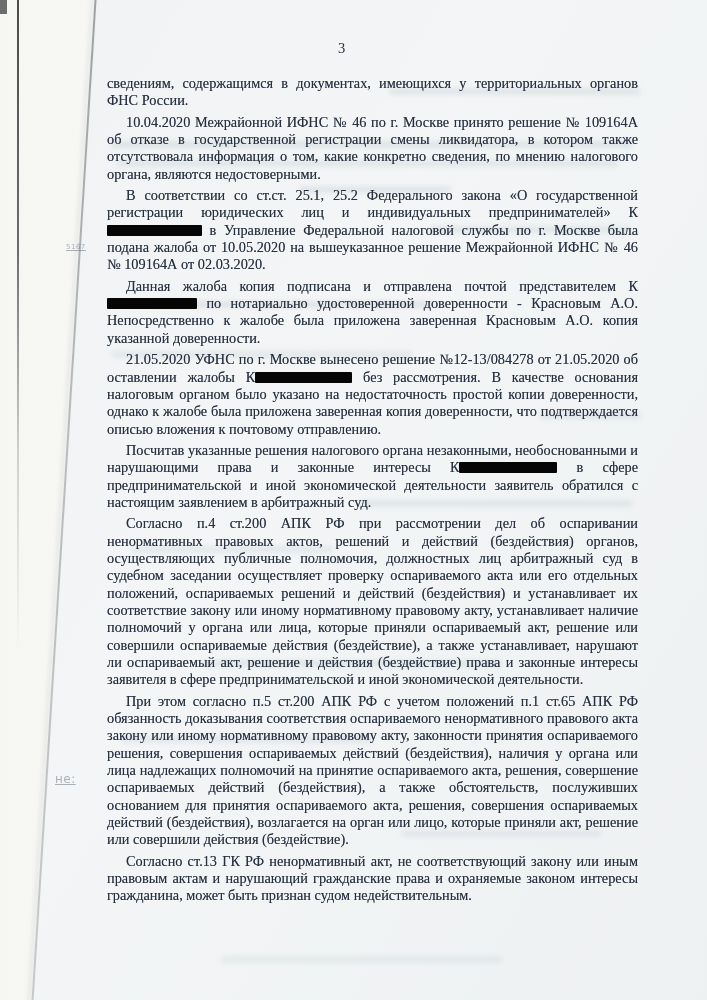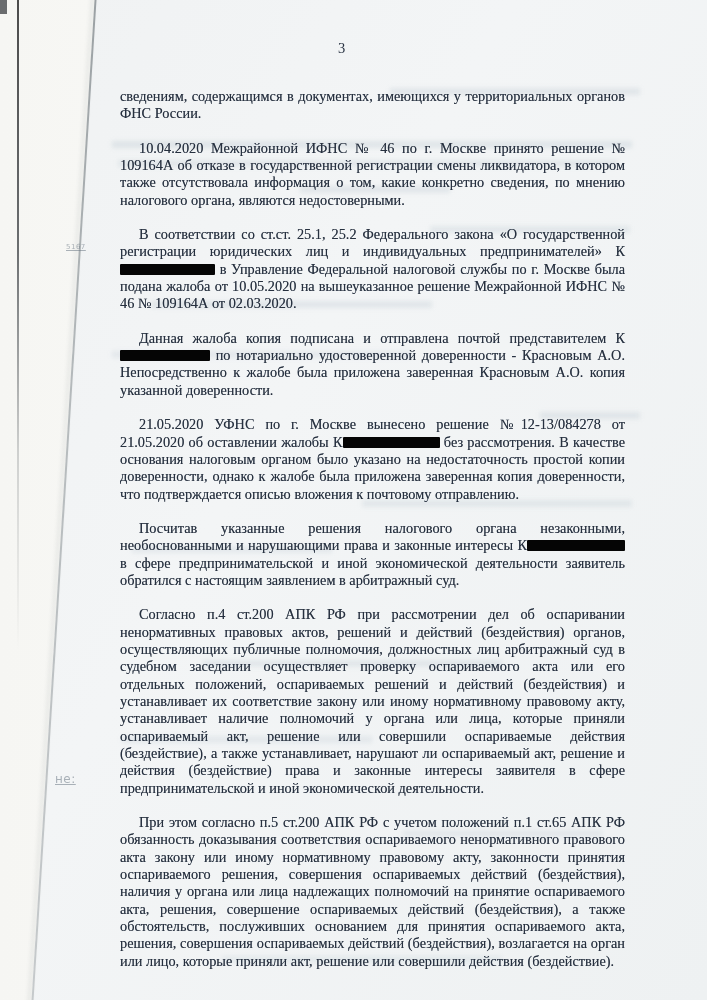--- a/index.html
+++ b/index.html
@@ -101,21 +101,21 @@
     left: 103px;
     top: 71px;
     width: 539px;
     font-size: 14.3px;
     line-height: 17.35px;
     color: #26303f;
     text-align: justify;
     text-shadow: 0 0 0.4px rgba(38,48,63,0.55);
   }
   .para {
-    margin: 17px;
+    margin: 4px;
   }
   .para.indent {
     text-indent: 19px;
   }
   .redact {
     display: inline-block;
     height: 11px;
     background: #050505;
     border-radius: 1px;
     transform: translateY(1px);
@@ -145,17 +145,18 @@
 
   <div class="text-block">
       <p class="para"><span>сведениям, содержащимся в документах, имеющихся у территориальных органов ФНС России.</span></p>
       <p class="para indent"><span>10.04.2020 Межрайонной ИФНС № 46 по г. Москве принято решение № 109164А об отказе в государственной регистрации смены ликвидатора, в котором также отсутствовала информация о том, какие конкретно сведения, по мнению налогового органа, являются недостоверными.</span></p>
       <p class="para indent"><span>В соответствии со ст.ст. 25.1, 25.2 Федерального закона «О государственной регистрации юридических лиц и индивидуальных предпринимателей» К</span><span class="redact" style="width: 95px;"></span><span> в Управление Федеральной налоговой службы по г. Москве была подана жалоба от 10.05.2020 на вышеуказанное решение Межрайонной ИФНС № 46 № 109164А от 02.03.2020.</span></p>
       <p class="para indent"><span>Данная жалоба копия подписана и отправлена почтой представителем К</span><span class="redact" style="width: 90px;"></span><span> по нотариально удостоверенной доверенности - Красновым А.О. Непосредственно к жалобе была приложена заверенная Красновым А.О. копия указанной доверенности.</span></p>
       <p class="para indent"><span>21.05.2020 УФНС по г. Москве вынесено решение №12-13/084278 от 21.05.2020 об оставлении жалобы К</span><span class="redact" style="width: 97px;"></span><span> без рассмотрения. В качестве основания налоговым органом было указано на недостаточность простой копии доверенности, однако к жалобе была приложена заверенная копия доверенности, что подтверждается описью вложения к почтовому отправлению.</span></p>
       <p class="para indent"><span>Посчитав указанные решения налогового органа незаконными, необоснованными и нарушающими права и законные интересы К</span><span class="redact" style="width: 98px;"></span><span> в сфере предпринимательской и иной экономической деятельности заявитель обратился с настоящим заявлением в арбитражный суд.</span></p>
       <p class="para indent"><span>Согласно п.4 ст.200 АПК РФ при рассмотрении дел об оспаривании ненормативных правовых актов, решений и действий (бездействия) органов, осуществляющих публичные полномочия, должностных лиц арбитражный суд в судебном заседании осуществляет проверку оспариваемого акта или его отдельных положений, оспариваемых решений и действий (бездействия) и устанавливает их соответствие закону или иному нормативному правовому акту, устанавливает наличие полномочий у органа или лица, которые приняли оспариваемый акт, решение или совершили оспариваемые действия (бездействие), а также устанавливает, нарушают ли оспариваемый акт, решение и действия (бездействие) права и законные интересы заявителя в сфере предпринимательской и иной экономической деятельности.</span></p>
       <p class="para indent"><span>При этом согласно п.5 ст.200 АПК РФ с учетом положений п.1 ст.65 АПК РФ обязанность доказывания соответствия оспариваемого ненормативного правового акта закону или иному нормативному правовому акту, законности принятия оспариваемого решения, совершения оспариваемых действий (бездействия), наличия у органа или лица надлежащих полномочий на принятие оспариваемого акта, решения, совершение оспариваемых действий (бездействия), а также обстоятельств, послуживших основанием для принятия оспариваемого акта, решения, совершения оспариваемых действий (бездействия), возлагается на орган или лицо, которые приняли акт, решение или совершили действия (бездействие).</span></p>
+      <p class="para indent"><span>Согласно ст.13 ГК РФ ненормативный акт, не соответствующий закону или иным правовым актам и нарушающий гражданские права и охраняемые законом интересы гражданина, может быть признан судом недействительным.</span></p>
     </div>
 
   <div class="margin-mark m1">5167</div>
   <div class="margin-mark m2">не:</div>
 </div>
 
 </body></html>

